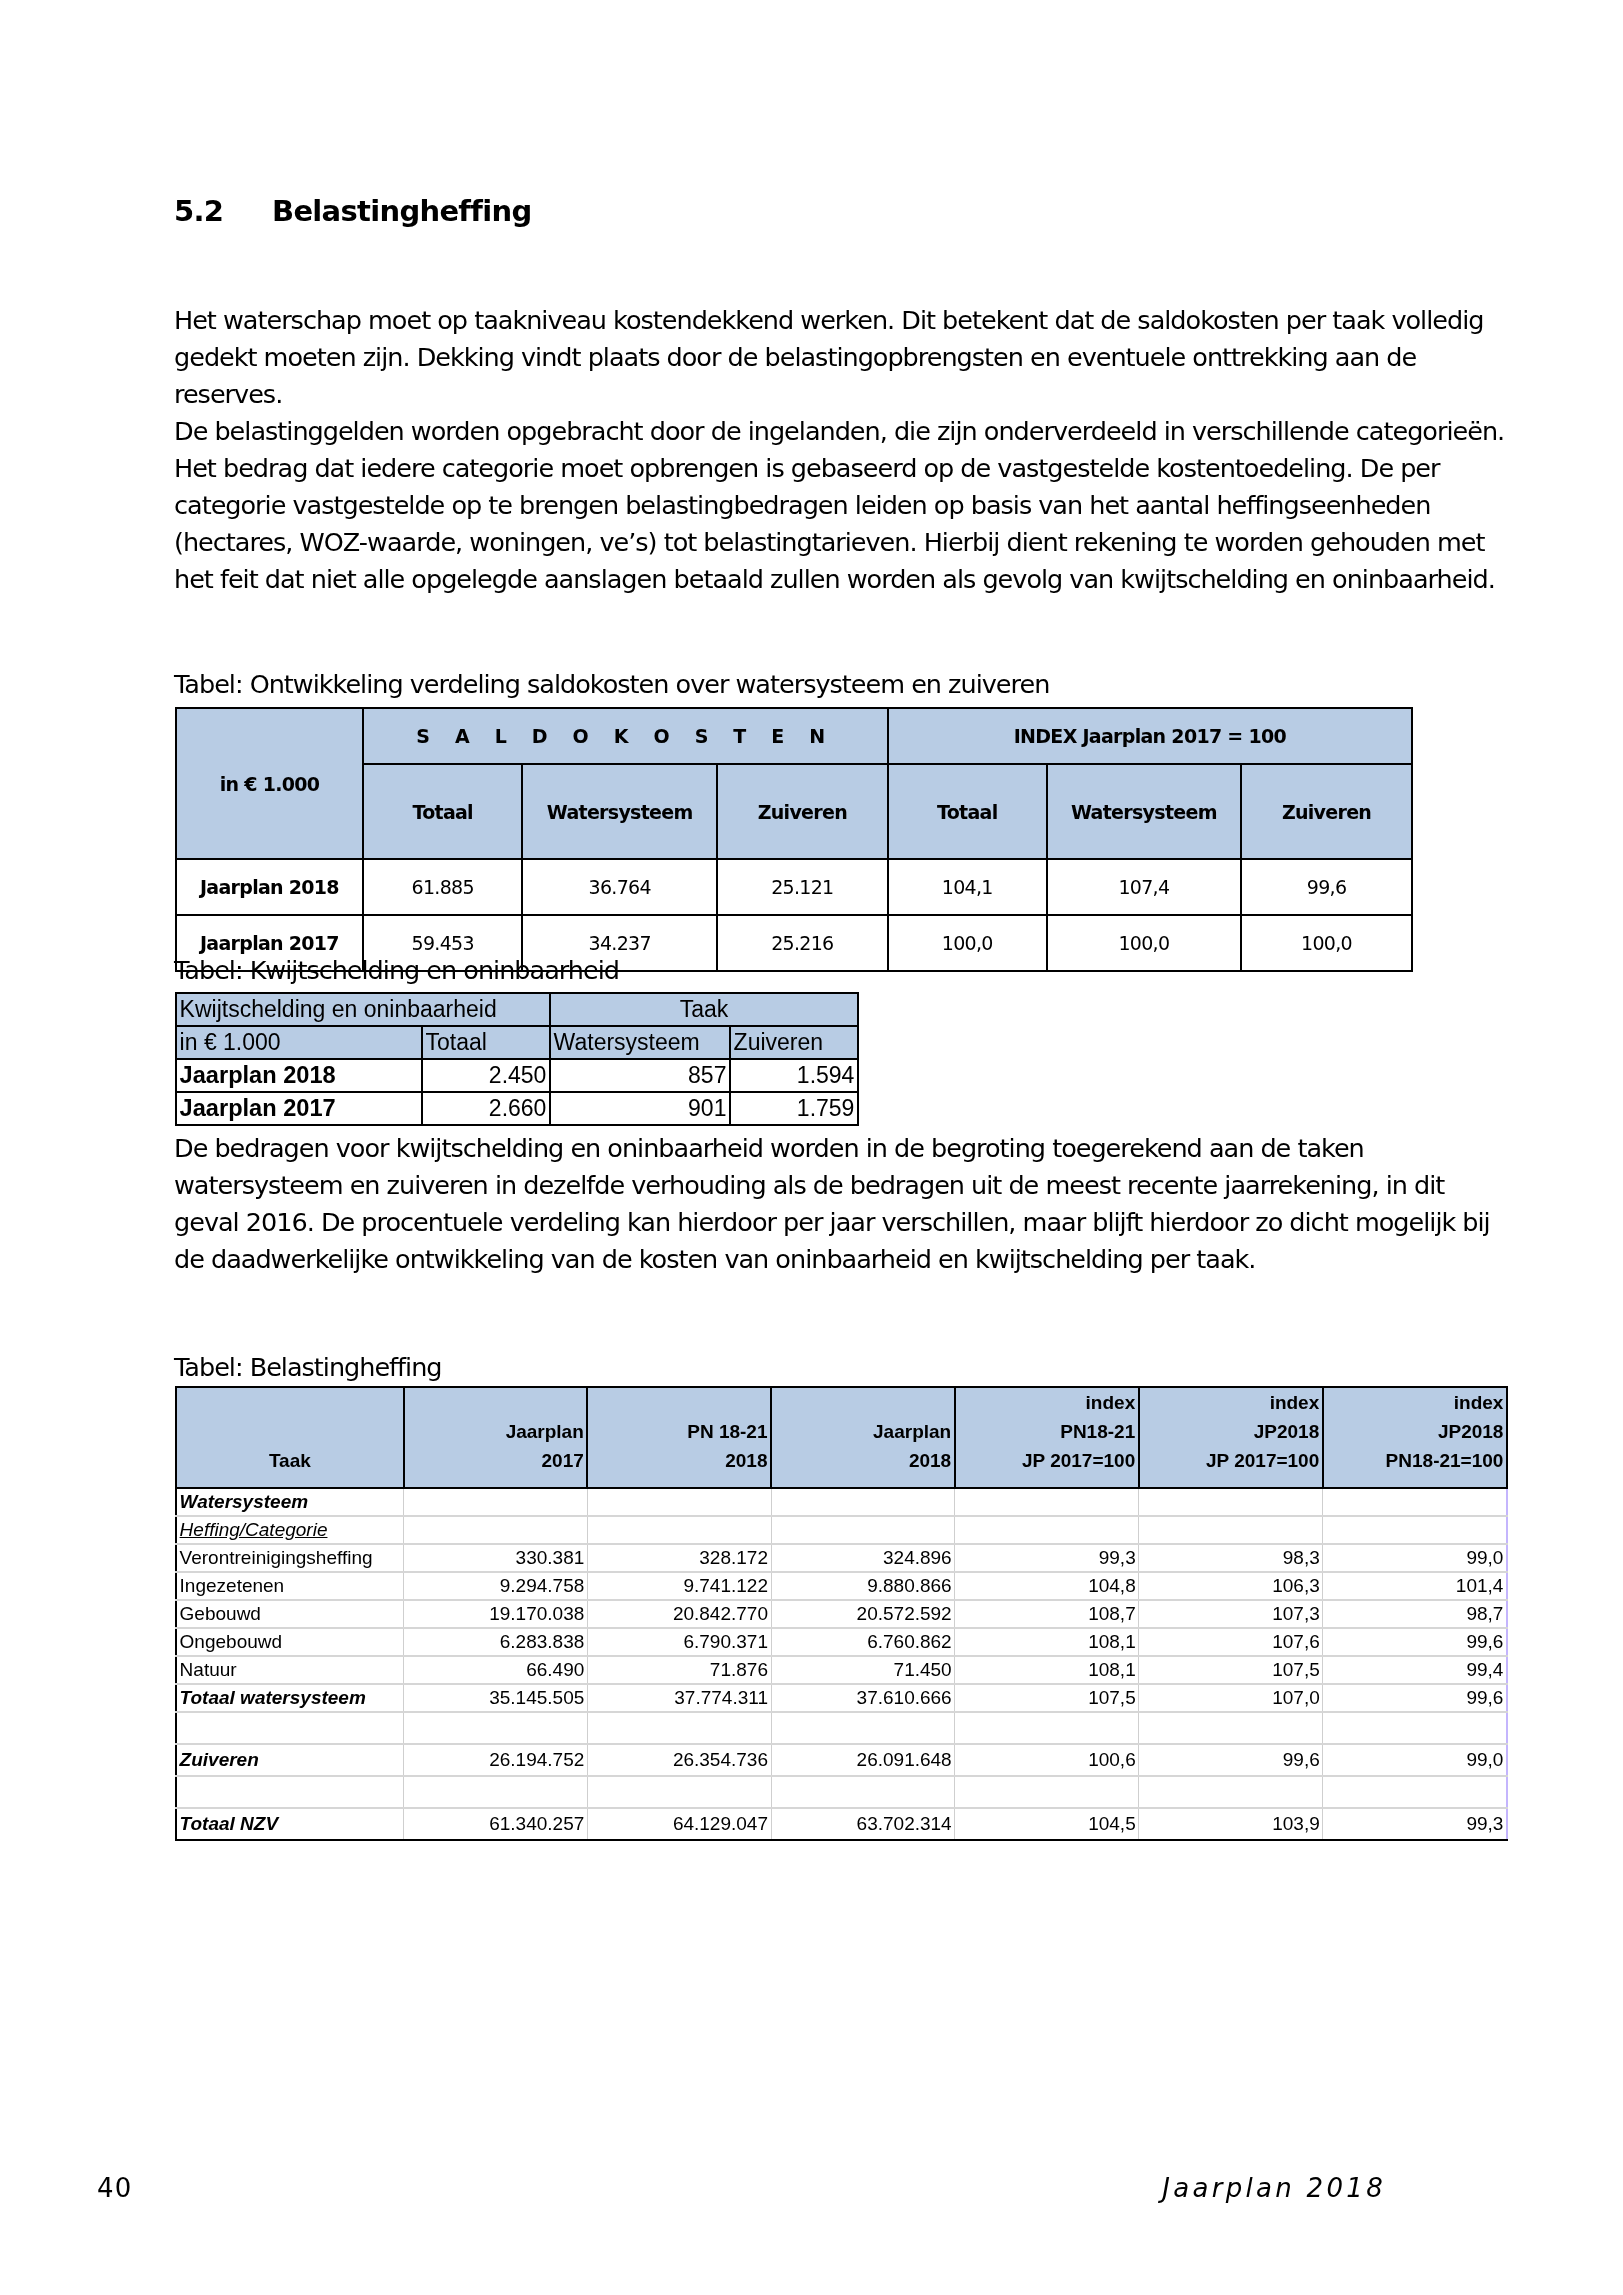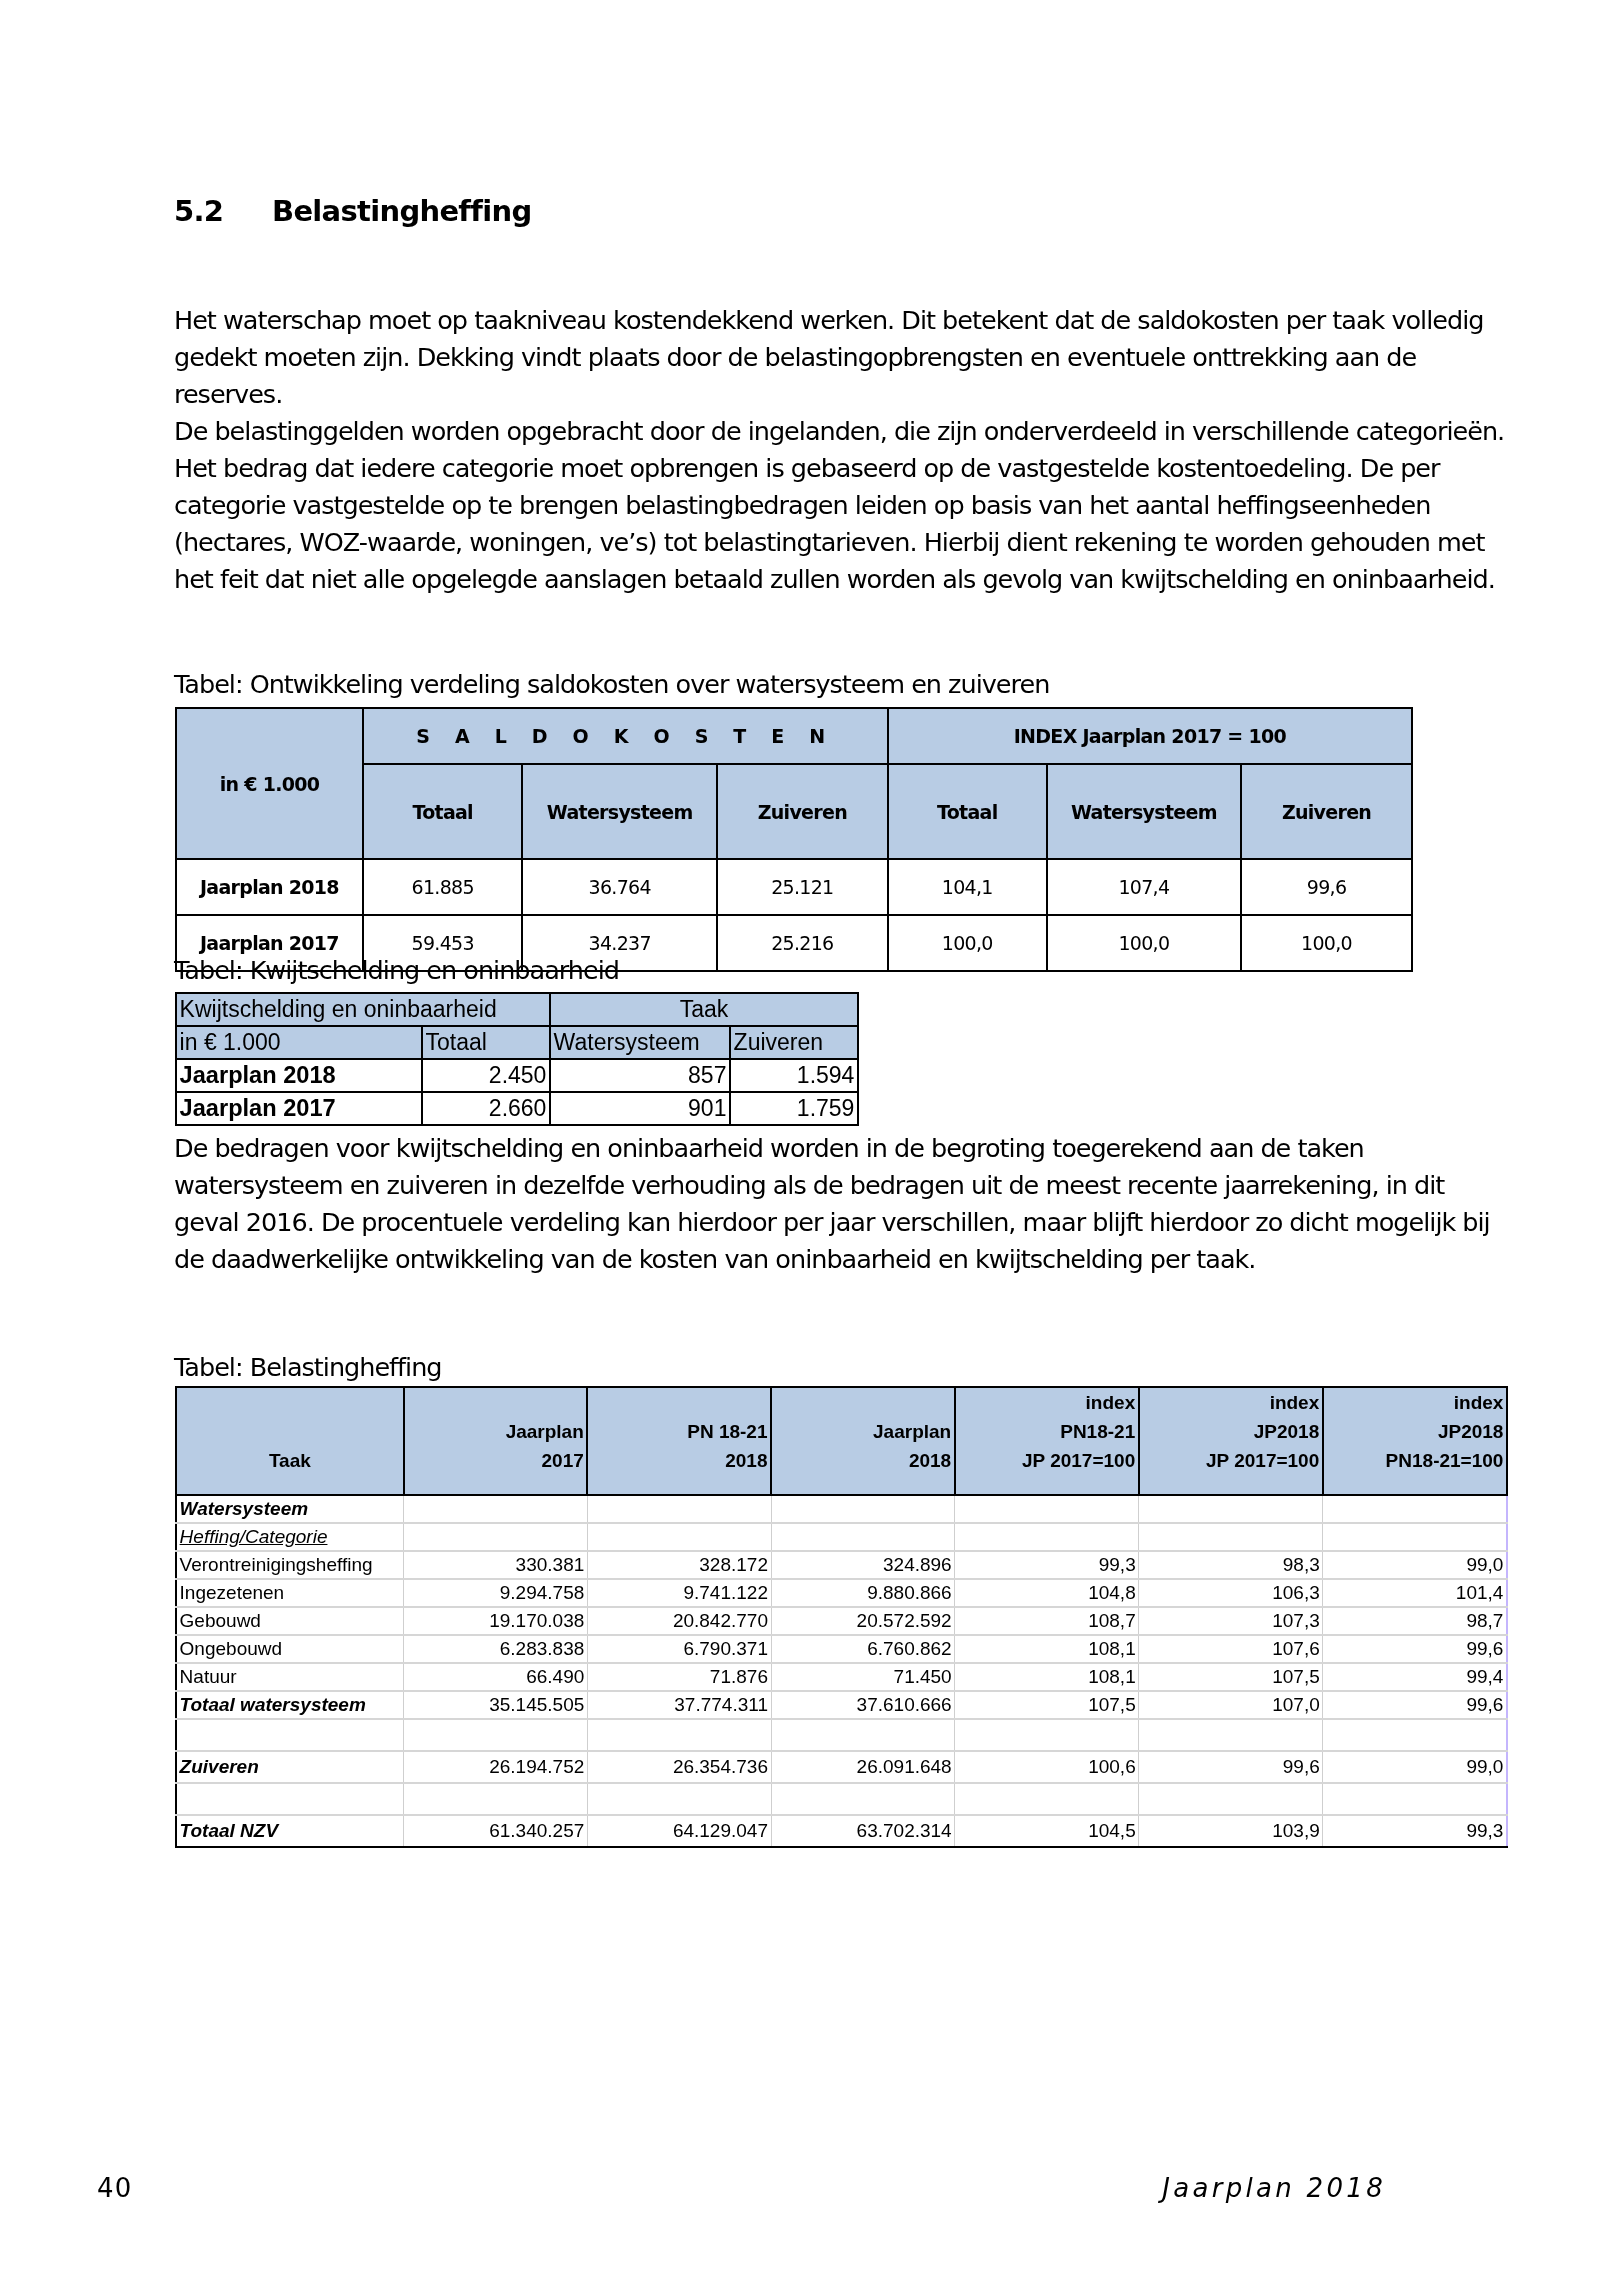--- a/index.html
+++ b/index.html
@@ -33,21 +33,21 @@
   #t2 td { border: 2px solid #000; font-size: 23px; padding: 0 2.6px; height: 31px; white-space: nowrap; }
   #t2 .r { text-align: right; }
   #t2 .c { text-align: center; }
   #t2 .b { font-weight: bold; font-size: 23.6px; }
 
   
   #t3 { left: 175px; top: 1386px; width: 1333px; font-family: "Liberation Sans", sans-serif; }
   #t3 td { font-size: 19px; padding: 0 2.6px; border-left: 1.3px solid #cfcfcf; border-right: 1.3px solid #cfcfcf;
            border-bottom: 2px solid #d6d6d6; height: 26px; white-space: nowrap; text-align: right; }
   #t3 tr.head td { border: 2px solid #000; height: 82px; font-weight: bold; vertical-align: bottom;
-                   line-height: 29px; padding-bottom: 19px; }
+                   line-height: 29px; padding-bottom: 12px; }
   #t3 tr.head td.taak { text-align: center; }
   #t3 td.lbl { text-align: left; border-left: 2px solid #000; }
   #t3 td.last { border-right: 2px solid #c4b5fd; }
   #t3 .bi { font-weight: bold; font-style: italic; }
   #t3 .iu { font-style: italic; text-decoration: underline; }
   #t3 tr.thick-top td:not(.lbl-plain) { border-top: 2.6px solid #000; }
   #t3 tr.tall td { height: 30px; }
   #t3 tr.final td { border-bottom: 2.6px solid #000; border-top: 2.6px solid #000; }
 
   .footer-left { position: absolute; left: 97px; top: 2173px; font-size: 26px; 

